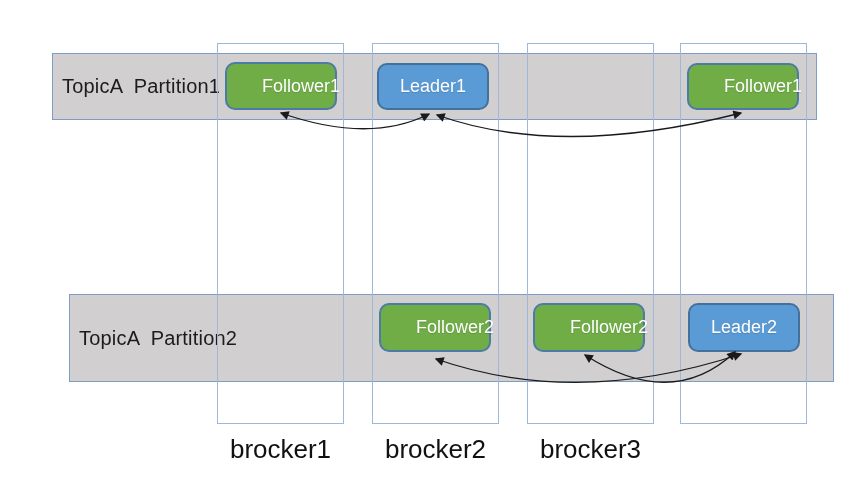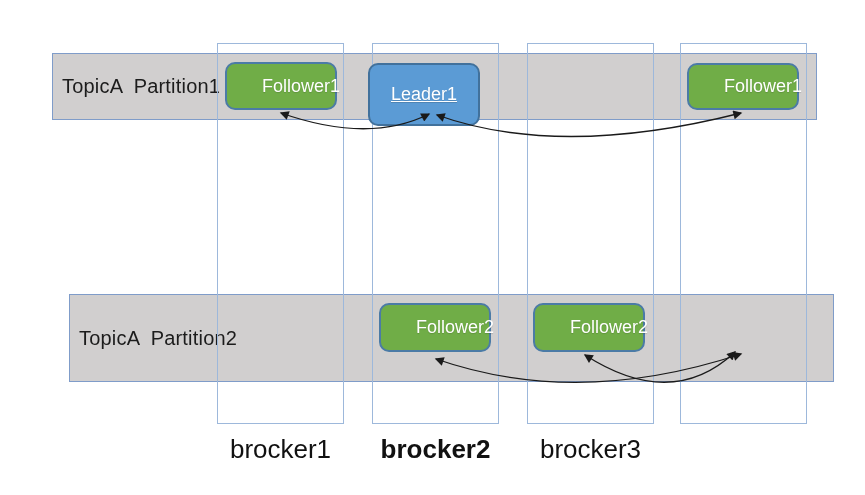--- a/index.html
+++ b/index.html
@@ -63,37 +63,37 @@
     align-items: center;
     justify-content: center;
     color: #ffffff;
     font-size: 18px;
     z-index: 3;
     text-shadow: 0 1px 1px rgba(0,0,0,0.15);
   }
   .follower { background: var(--follower-fill); border-color: var(--follower-border); padding-left: 40px; }
   .leader   { background: var(--leader-fill);   border-color: var(--leader-border); }
   .n-f1b1 { left: 225px; top: 62px; }
-  .n-l1b2 { left: 368px; top: 63px; height: 63px; text-decoration: underline; }
+  .n-l1b2 { left: 377px; top: 63px; height: 47px; }
   .n-f1b4 { left: 687px; top: 63px; height: 47px; }
   .n-f2b2 { left: 379px; top: 303px; height: 49px; }
   .n-f2b3 { left: 533px; top: 303px; height: 49px; }
   .n-l2b4 { left: 688px; top: 303px; height: 49px; }
   
   .broker-label {
     position: absolute;
     top: 434px;
     width: 127px;
     text-align: center;
     font-size: 26px;
     color: #111111;
     z-index: 2;
   }
   .bl-1 { left: 217px; }
-  .bl-2 { left: 372px; font-weight: bold; }
+  .bl-2 { left: 372px; }
   .bl-3 { left: 527px; }
   .bl-4 { left: 680px; }
   
   .overlay {
     position: absolute;
     left: 0; top: 0;
     width: 865px;
     height: 495px;
     z-index: 5;
     pointer-events: none;
@@ -129,20 +129,23 @@
   </div>
   <div class="node follower n-f1b4">
     <span>Follower1</span>
   </div>
   <div class="node follower n-f2b2">
     <span>Follower2</span>
   </div>
   <div class="node follower n-f2b3">
     <span>Follower2</span>
   </div>
+  <div class="node leader n-l2b4">
+    <span>Leader2</span>
+  </div>
 
   <div class="broker-label bl-1">brocker1</div>
   <div class="broker-label bl-2">brocker2</div>
   <div class="broker-label bl-3">brocker3</div>
 
   <svg class="overlay" viewBox="0 0 865 495" xmlns="http://www.w3.org/2000/svg">
     <defs>
       <marker id="ah" viewBox="0 0 10 10" refX="8.5" refY="5" markerWidth="11" markerHeight="9" markerUnits="userSpaceOnUse" orient="auto-start-reverse">
         <path d="M0,0 L10,5 L0,10 z" fill="#1a1a1a"></path>
       </marker>

